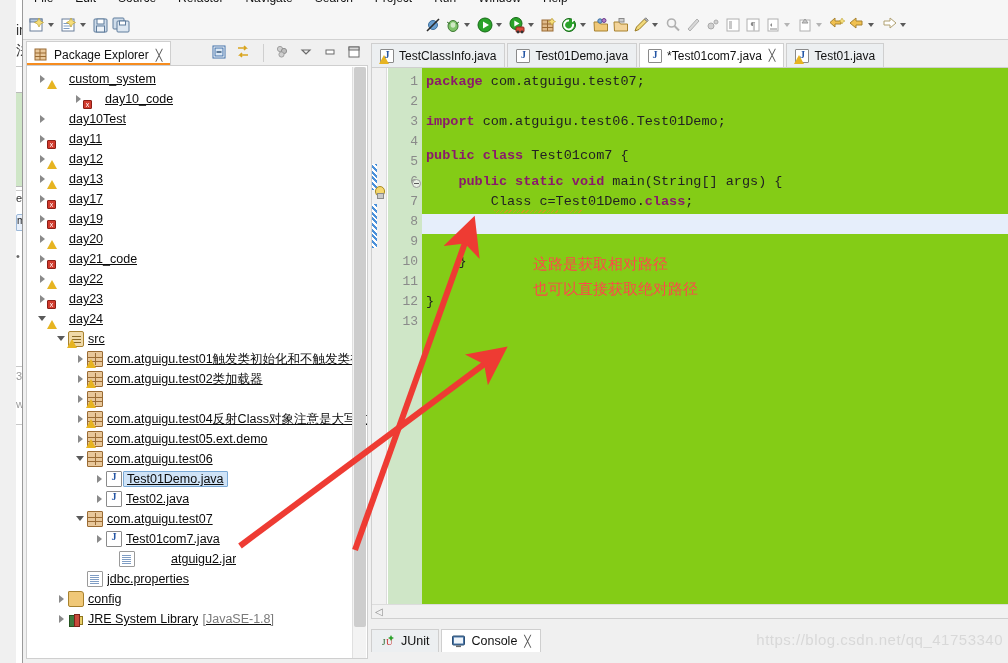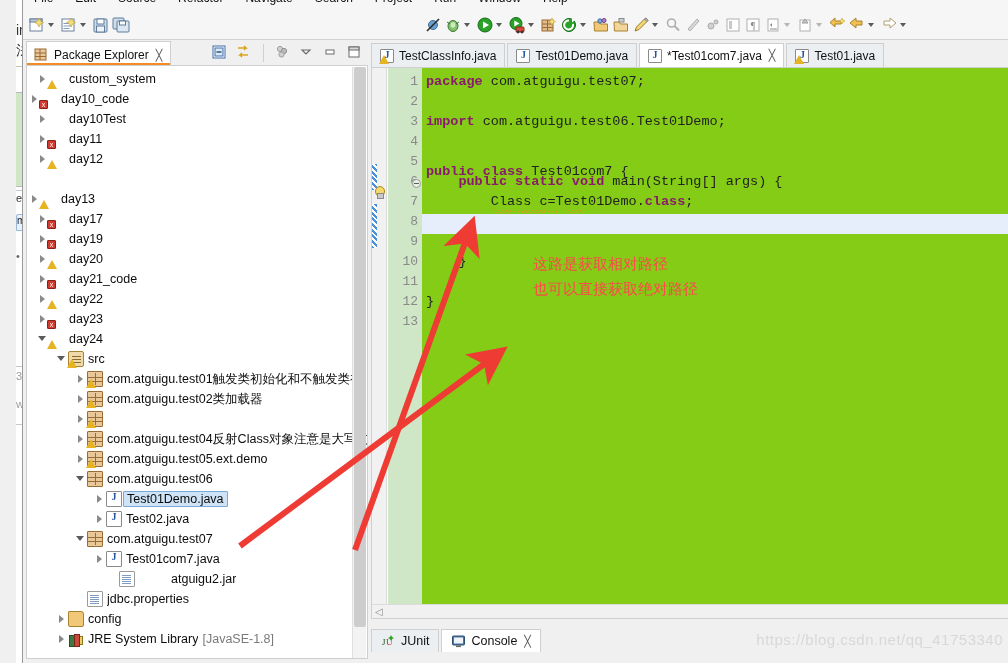--- a/index.html
+++ b/index.html
@@ -45,21 +45,21 @@
   .pe { position:absolute; left:3px; top:41px; width:342px; height:618px; background:#14532d; }
   .pe-tabrow { position:absolute; left:0; top:0; width:342px; height:24px; background:#f0f0f0; }
   .pe-tab { position:absolute; left:0; top:0; height:24px; padding:3px 8px 0 6px; background:#fff;
             border:1px solid #cfcfcf; border-bottom:none; display:flex; align-items:center; gap:5px;
             font-size:12px; color:#111; }
   .pe-tab .ul { position:absolute; left:0; bottom:0; height:2px; width:100%; background:#f68c1f; }
   .pe-toolicons { position:absolute; right:0; top:1px; height:22px; display:flex; align-items:center; gap:4px; padding-right:3px; }
   .pe-body { position:absolute; left:0; top:24px; width:342px; height:594px; background:#fff;
              border:1px solid #cfcfcf; border-top:1px solid #cfcfcf; overflow:hidden; }
   .tree { padding:3px 0 0 0; }
-  .trow { height:20px; display:flex; align-items:center; white-space:nowrap; font-size:12.5px; color:#0c0c0c; }
+  .trow { height:20px; display:flex; align-items:center; white-space:nowrap; font-size:12.5px; color:#0c0c0c;text-decoration:underline; }
   .trow .tw { width:14px; height:14px; display:flex; align-items:center; justify-content:center; flex:none; }
   .arrow { width:0;height:0;border-top:4px solid transparent;border-bottom:4px solid transparent;border-left:5px solid #8a8a8a; }
   .arrow.open { border-left:4px solid transparent;border-right:4px solid transparent;border-top:5px solid #5a5a5a; margin-top:2px; }
   .tlbl { margin-left:4px; overflow:hidden; }
   .sel { background:#cfe3f7; border:1px solid #7aa9d6; border-radius:1px; padding:0 3px; margin-left:1px; }
   .dim { color:#7a7a7a; }
 
   
   .ico { width:16px; height:16px; position:relative; flex:none; display:inline-block; }
   .badge-err { position:absolute; left:-2px; bottom:-2px; width:9px;height:9px; background:#d13b2e;
@@ -457,21 +457,21 @@
         <div class="tree" id="tree-root">
             <div class="trow" style="padding-left: 8px;">
               <span class="tw">
                 <span class="arrow"></span>
               </span>
               <span class="ico ico-project">
                 <span class="badge-warn"></span>
               </span>
               <span class="tlbl">custom_system</span>
             </div>
-            <div class="trow" style="">
+            <div class="trow" style="padding-left: 8px; margin-left: 36px;">
               <span class="tw">
                 <span class="arrow"></span>
               </span>
               <span class="ico ico-project">
                 <span class="badge-err">x</span>
               </span>
               <span class="tlbl">day10_code</span>
             </div>
             <div class="trow" style="padding-left: 8px;">
               <span class="tw">
@@ -491,21 +491,21 @@
             </div>
             <div class="trow" style="padding-left: 8px;">
               <span class="tw">
                 <span class="arrow"></span>
               </span>
               <span class="ico ico-project">
                 <span class="badge-warn"></span>
               </span>
               <span class="tlbl">day12</span>
             </div>
-            <div class="trow" style=" margin-top: 20px;">
+            <div class="trow" style="padding-left: 8px;">
               <span class="tw">
                 <span class="arrow"></span>
               </span>
               <span class="ico ico-project">
                 <span class="badge-warn"></span>
               </span>
               <span class="tlbl">day13</span>
             </div>
             <div class="trow" style="padding-left: 8px;">
               <span class="tw">
@@ -750,21 +750,21 @@
             <div class="numtxt" style="top: 206px;">11</div>
             <div class="numtxt" style="top: 226px;">12</div>
             <div class="numtxt" style="top: 246px;">13</div>
           </div>
         <div class="foldmark" style="left: 40px; top: 111px; position: absolute;"></div>
           <div class="codearea" id="codearea">
             <div class="cline" style="top: 6px;"><span class="kw">package</span><span class="plain"> com.atguigu.test07;</span></div>
             <div class="cline" style="top: 26px;"></div>
             <div class="cline" style="top: 46px;"><span class="kw">import</span><span class="plain"> com.atguigu.test06.Test01Demo;</span></div>
             <div class="cline" style="top: 66px;"></div>
-            <div class="cline" style="top: 96px; text-align: right;"><span class="kw">public class</span><span class="plain"> Test01com7 {</span></div>
+            <div class="cline" style="top: 80px; text-align: right;"><span class="kw">public class</span><span class="plain"> Test01com7 {</span></div>
             <div class="cline" style="top: 106px;"><span class="plain">    </span><span class="kw">public static void</span><span class="plain"> main(String[] args) {</span></div>
             <div class="cline" style="top: 126px;"><span class="plain">        Class c=Test01Demo.</span><span class="kw">class</span><span class="plain">;</span></div>
             <div class="squig" style="left: 72px; top: 142px; width: 64px;"></div>
             <div class="squig" style="left: 146px; top: 142px; width: 14px;"></div>
             <div class="cline" style="top: 146px;"></div>
             <div class="cline" style="top: 166px;"></div>
             <div class="cline" style="top: 186px;"><span class="plain">    }</span></div>
             <div class="cline" style="top: 206px;"></div>
             <div class="cline" style="top: 226px;"><span class="plain">}</span></div>
             <div class="cline" style="top: 246px;"></div>

